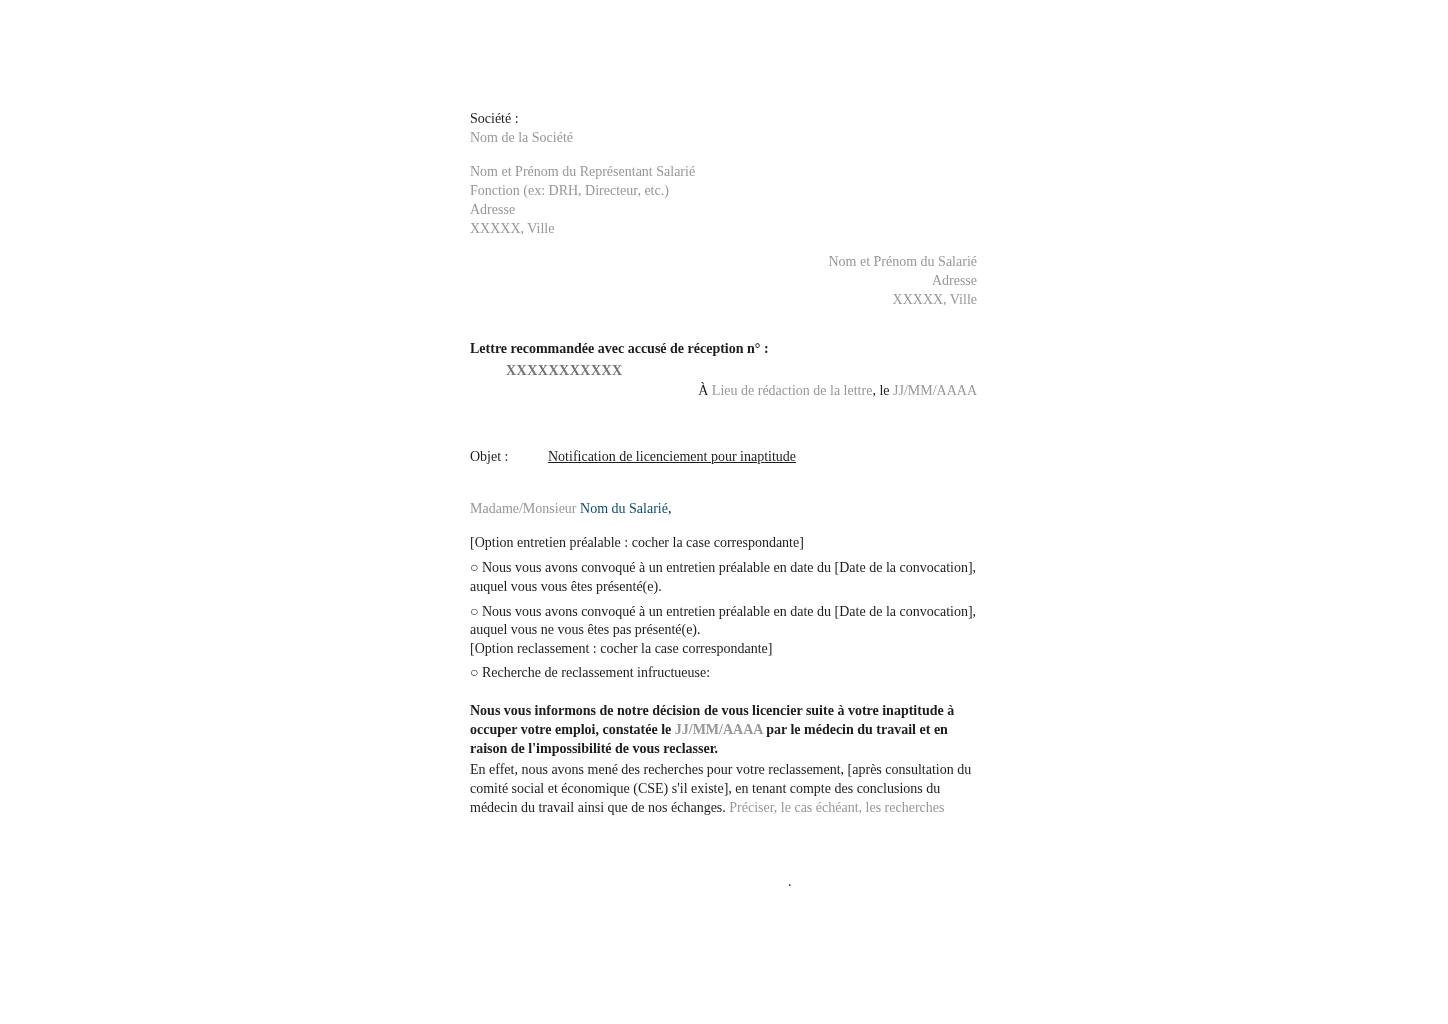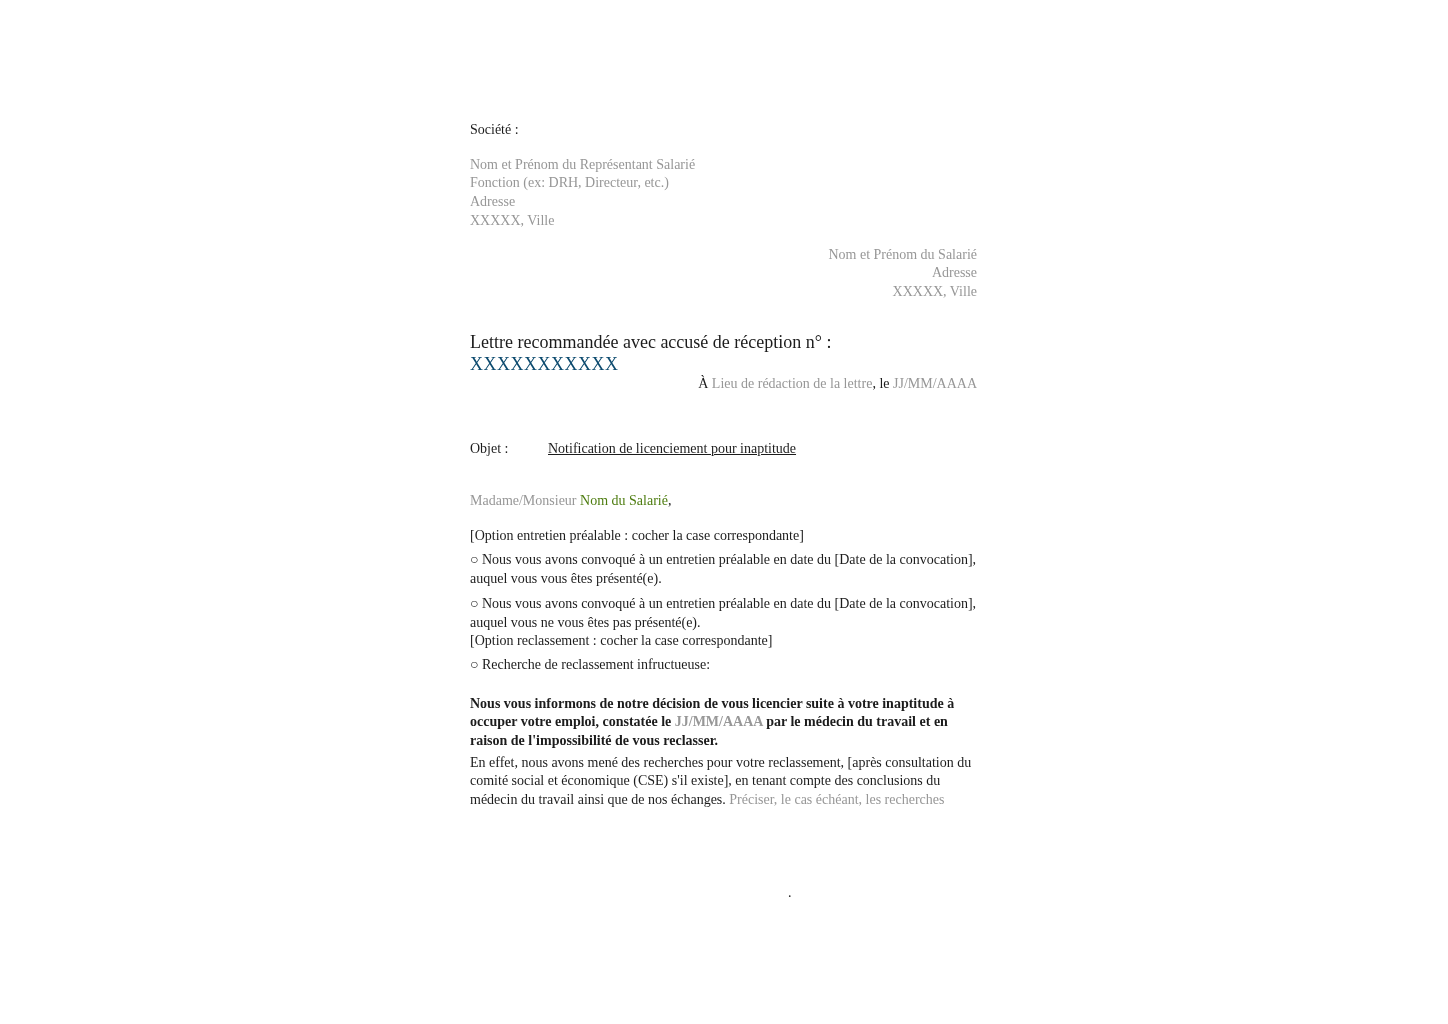--- a/index.html
+++ b/index.html
@@ -4,37 +4,37 @@
 <style>
   * { margin: 0; padding: 0; box-sizing: border-box; }
   html, body {
     width: 1448px; height: 1024px;
     background: #ffffff;
     overflow: hidden;
     font-family: "Liberation Serif", "DejaVu Serif", serif;
   }
   .letter {
     position: absolute;
-    left: 470px; top: 121px;
+    left: 470px; top: 110px;
     width: 507px;
     font-size: 14px;
     line-height: 18.7px;
     color: #1c1c1c;
   }
   .gray  { color: #979797; }
-  .gray-dark { color: #4d7c0f; }
+  .gray-dark { color: #0c4a6e; }
   .bold { font-weight: normal; }
   .italic { }
   .underline { text-decoration: underline; margin-left: 36px; }
   .right { text-align: right; }
 
   .block-sender2    { margin-top: 16px; }
   .block-recipient  { margin-top: 15px; text-align: right; }
-  .block-title      { margin-top: 29px; font-size: 18px; line-height: 22px; font-weight: normal; }
-  .block-title .num { color: #0c4a6e; letter-spacing: 0.5px; }
+  .block-title      { margin-top: 29px; font-size: 14px; line-height: 22px; font-weight: bold; }
+  .block-title .num { color: #737373; letter-spacing: 0.5px; margin-left: 36px; }
   .block-dateline   { }
   .block-subject    { margin-top: 47px; }
   .block-salutation { margin-top: 33px; }
   .opt-heading      { margin-top: 16px; }
   .opt-para         { margin-top: 6px; }
   .recl-heading     { margin-top: 0; }
   .recl-title       { margin-top: 5px; }
   .para1            { margin-top: 20px; font-weight: bold; }
   .para2            { margin-top: 3px; max-height: 57px; overflow: hidden; }
 
@@ -46,20 +46,21 @@
     font-size: 14px;
   }
 </style>
 </head>
 <body>
 
 <div class="letter">
 
   <div class="block-sender1">
     <div>Société :</div>
+    <div class="gray">Nom de la Société</div>
   </div>
 
   <div class="block-sender2">
     <div class="gray">Nom et Prénom du Représentant Salarié</div>
     <div class="gray">Fonction (ex: DRH, Directeur, etc.)</div>
     <div class="gray">Adresse</div>
     <div class="gray">XXXXX, Ville</div>
   </div>
 
   <div class="block-recipient right">

